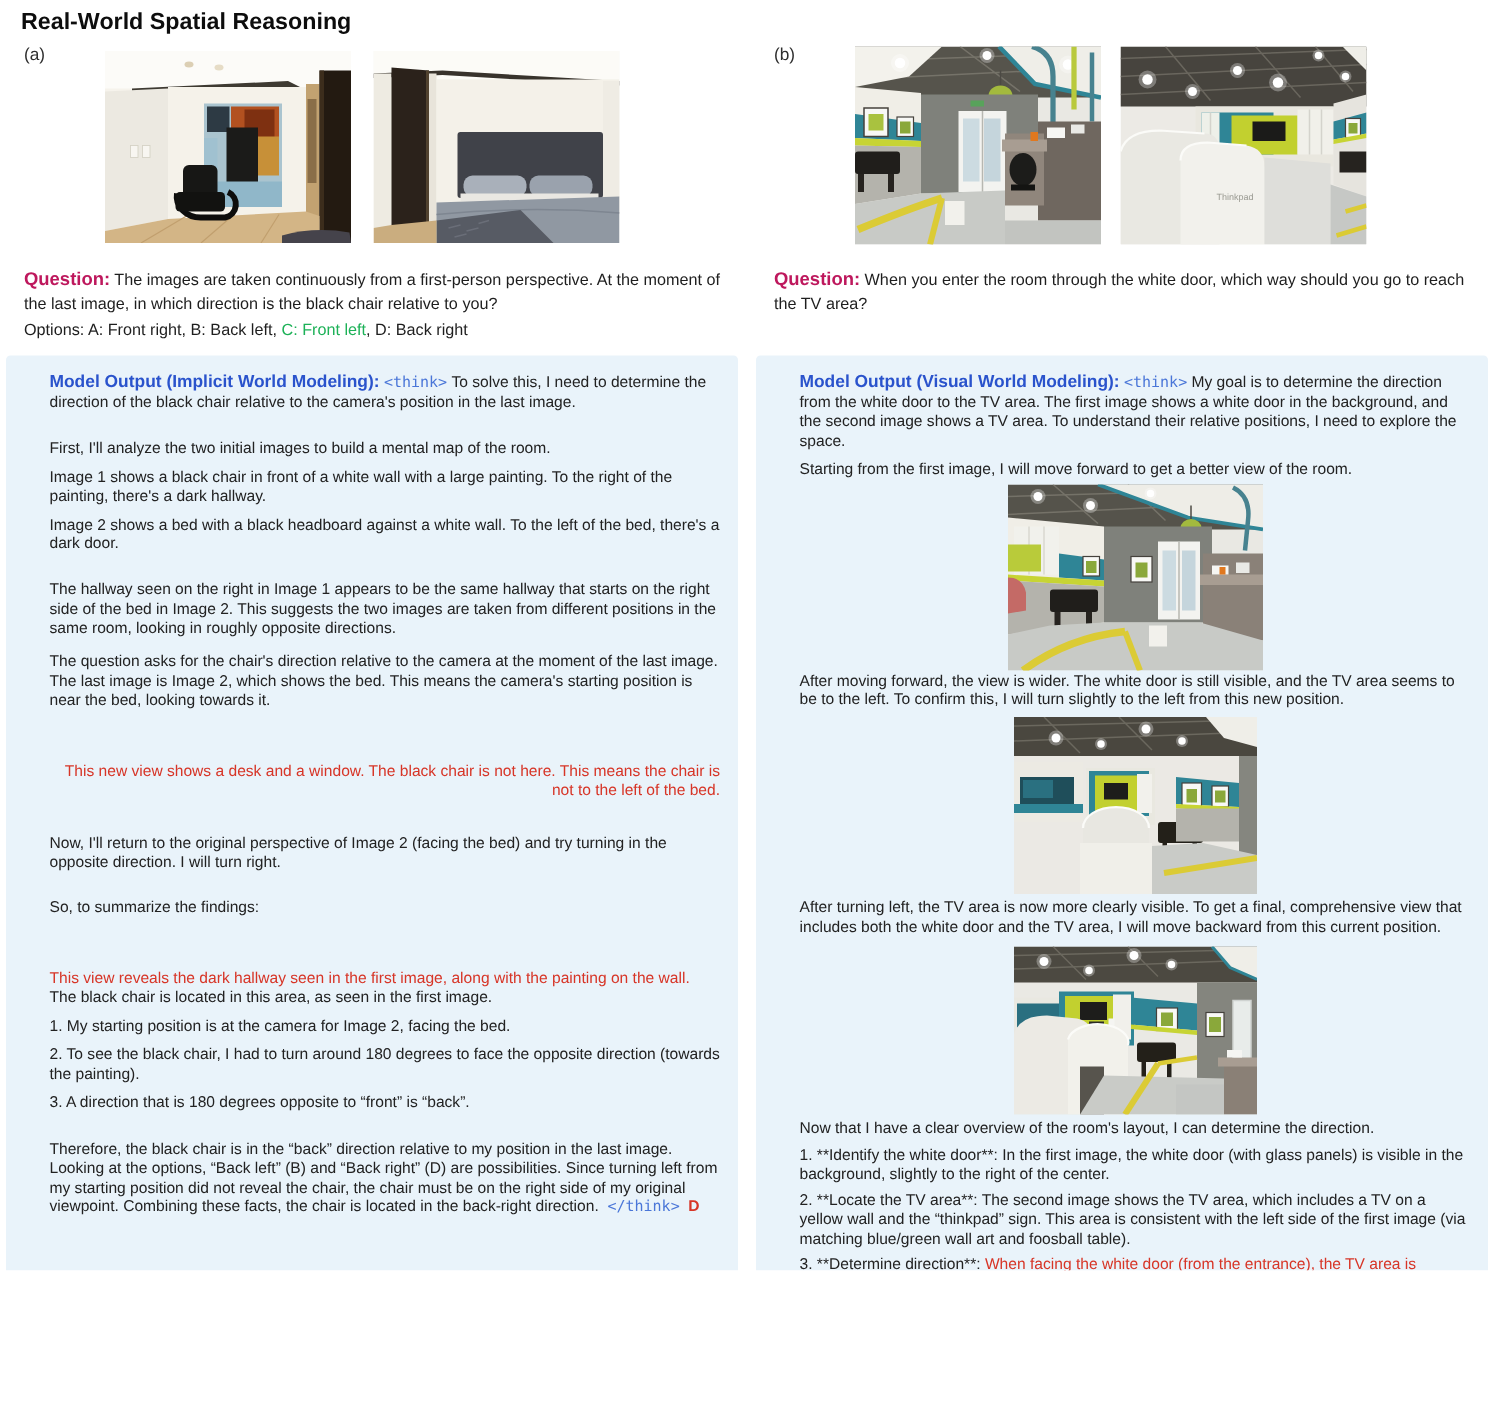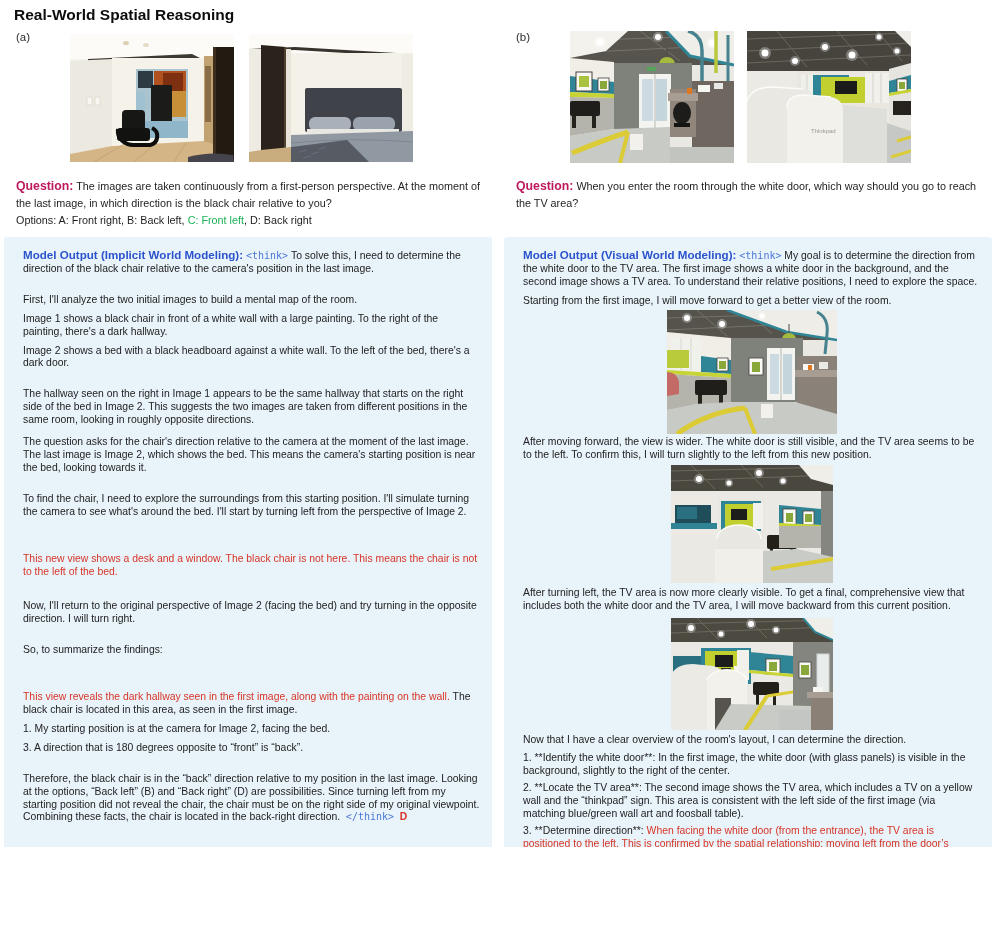--- a/index.html
+++ b/index.html
@@ -11,25 +11,25 @@
   .panel-label{position:absolute;top:31px;left:12px;font-size:11.5px;color:#2e2e2e;}
   .photo-row{position:absolute;display:flex;}
   #photosA{top:34px;left:66px;gap:15px;}
   #photosB{top:31px;left:66px;gap:13px;}
   .ph{display:block;}
   .q{position:absolute;top:177px;left:12px;right:4px;font-size:10.8px;line-height:1.5;margin:0;}
   .q-label{color:#be185d;font-weight:bold;font-size:12.3px;}
   .opts{position:absolute;top:214px;left:12px;right:4px;font-size:10.8px;margin:0;}
   .green{color:#1cb157;}
   .mo-box{position:absolute;top:237px;left:0;width:488px;height:695px;background:#e9f3fa;
-          border-radius:3px;padding:12px 12px 0 19px;box-sizing:border-box;overflow:hidden;}
+          border-radius:3px;padding:12px 12px 0 29px;box-sizing:border-box;overflow:hidden;}
   .t{margin:0;font-size:10.4px;line-height:12.9px;color:#222;}
   .mo-label{color:#2a53cc;font-weight:bold;font-size:11.6px;}
   .think{font-family:"DejaVu Sans Mono",monospace;color:#4a76d8;font-size:10px;}
-  .red{color:#d73527;}
+  .red{color:#d73527;text-align:right;}
   .ans{color:#d73527;font-weight:bold;}
   .mt2{margin-top:2px;}.mt4{margin-top:4px;}.mt5{margin-top:5px;}.mt6{margin-top:6px;}
   .mt18{margin-top:18px;}.mt22{margin-top:22px;}.mt24{margin-top:9px;}.mt34{margin-top:34px;}
   .iw{display:flex;justify-content:center;}
 </style>
 </head>
 <body>
 
 <div class="page">
 
@@ -107,26 +107,26 @@
     </p>
     <p class="opts"><span>Options: A: Front right, B: Back left, </span><span class="green">C: Front left</span><span>, D: Back right</span></p>
 
     <div class="mo-box">
       <p class="t"><b class="mo-label">Model Output (Implicit World Modeling):</b> <span class="think">&lt;think&gt;</span>&nbsp;<span>To solve this, I need to determine the direction of the black chair relative to the camera's position in the last image.</span></p>
       <p class="t mt18">First, I'll analyze the two initial images to build a mental map of the room.</p>
       <p class="t mt6">Image 1 shows a black chair in front of a white wall with a large painting. To the right of the painting, there's a dark hallway.</p>
       <p class="t mt6">Image 2 shows a bed with a black headboard against a white wall. To the left of the bed, there's a dark door.</p>
       <p class="t mt18">The hallway seen on the right in Image 1 appears to be the same hallway that starts on the right side of the bed in Image 2. This suggests the two images are taken from different positions in the same room, looking in roughly opposite directions.</p>
       <p class="t mt24">The question asks for the chair's direction relative to the camera at the moment of the last image. The last image is Image 2, which shows the bed. This means the camera's starting position is near the bed, looking towards it.</p>
-      <p class="t mt18">To find the chair, I need to explore the surroundings from this starting position. I'll simulate turning the camera to see what's around the bed. I'll start by turning left from the perspective of Image 2.</p>
       <p class="t mt34 red">This new view shows a desk and a window. The black chair is not here. This means the chair is not to the left of the bed.</p>
       <p class="t mt22">Now, I'll return to the original perspective of Image 2 (facing the bed) and try turning in the opposite direction. I will turn right.</p>
       <p class="t mt18">So, to summarize the findings:</p>
       <p class="t mt34"><span class="red">This view reveals the dark hallway seen in the first image, along with the painting on the wall.</span> <span>The black chair is located in this area, as seen in the first image.</span></p>
       <p class="t mt6">1.  My starting position is at the camera for Image 2, facing the bed.</p>
+      <p class="t mt6">2.  To see the black chair, I had to turn around 180 degrees to face the opposite direction (towards the painting).</p>
       <p class="t mt6">3.  A direction that is 180 degrees opposite to “front” is “back”.</p>
       <p class="t mt18"><span>Therefore, the black chair is in the “back” direction relative to my position in the last image. Looking at the options, “Back left” (B) and “Back right” (D) are possibilities. Since turning left from my starting position did not reveal the chair, the chair must be on the right side of my original viewpoint. Combining these facts, the chair is located in the back-right direction.</span>&nbsp; <span class="think">&lt;/think&gt;</span>&nbsp; <span class="ans">D</span></p>
     </div>
   </div>
 
   <div class="col" id="colB">
     <div class="panel-label">(b)</div>
 
     <div class="photo-row" id="photosB">
       <svg class="ph" width="164" height="132" viewBox="0 0 164 132">

